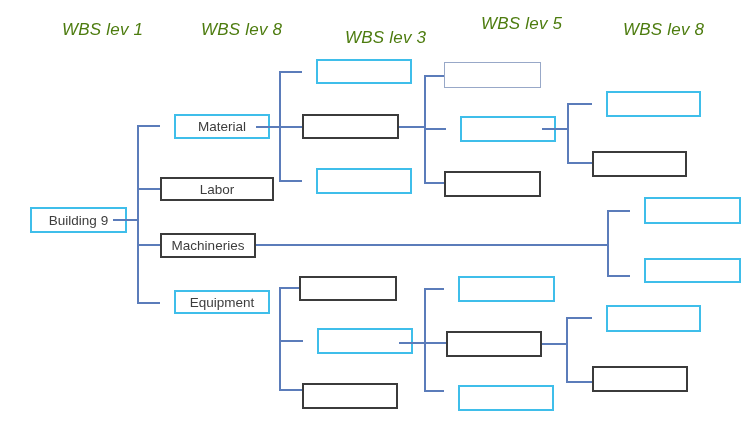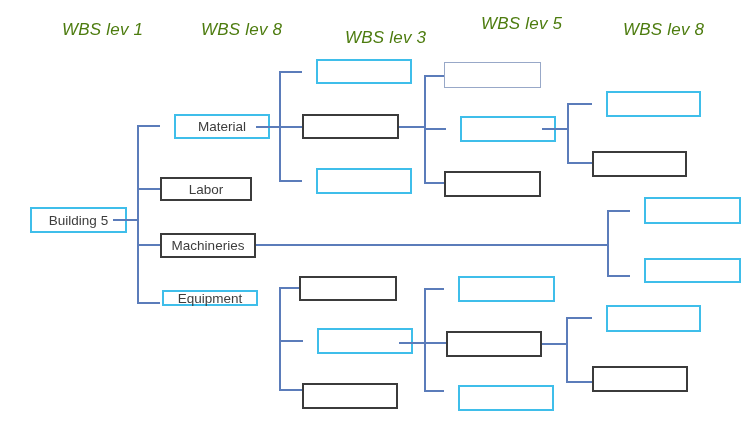--- a/index.html
+++ b/index.html
@@ -38,26 +38,26 @@
 <body>
 
 <div class="stage">
 
   <div class="col-header" style="left:38px;top:20px">WBS lev 1</div>
   <div class="col-header" style="left:177px;top:20px">WBS lev 8</div>
   <div class="col-header" style="left:321px;top:28px">WBS lev 3</div>
   <div class="col-header" style="left:457px;top:14px">WBS lev 5</div>
   <div class="col-header" style="left:599px;top:20px">WBS lev 8</div>
 
-  <div class="box cyan" style="left:16px;top:207px;width:97px;height:26px">Building 5</div>
+  <div class="box cyan" style="left:16px;top:207px;width:97px;height:26px">Building 9</div>
 
   <div class="box cyan" style="left:160px;top:114px;width:96px;height:25px">Material</div>
-  <div class="box black" style="left:160px;top:177px;width:92px;height:24px">Labor</div>
+  <div class="box black" style="left:160px;top:177px;width:114px;height:24px">Labor</div>
   <div class="box black" style="left:160px;top:233px;width:96px;height:25px">Machineries</div>
-  <div class="box cyan" style="left:148px;top:290px;width:96px;height:16px">Equipment</div>
+  <div class="box cyan" style="left:160px;top:290px;width:96px;height:24px">Equipment</div>
 
   <div class="box cyan" style="left:302px;top:59px;width:96px;height:25px"></div>
   <div class="box black" style="left:302px;top:114px;width:97px;height:25px"></div>
   <div class="box cyan" style="left:302px;top:168px;width:96px;height:26px"></div>
 
   <div class="box black" style="left:299px;top:276px;width:98px;height:25px"></div>
   <div class="box cyan" style="left:303px;top:328px;width:96px;height:26px"></div>
   <div class="box black" style="left:302px;top:383px;width:96px;height:26px"></div>
 
   <div class="box bluegray" style="left:444px;top:62px;width:97px;height:26px"></div>

